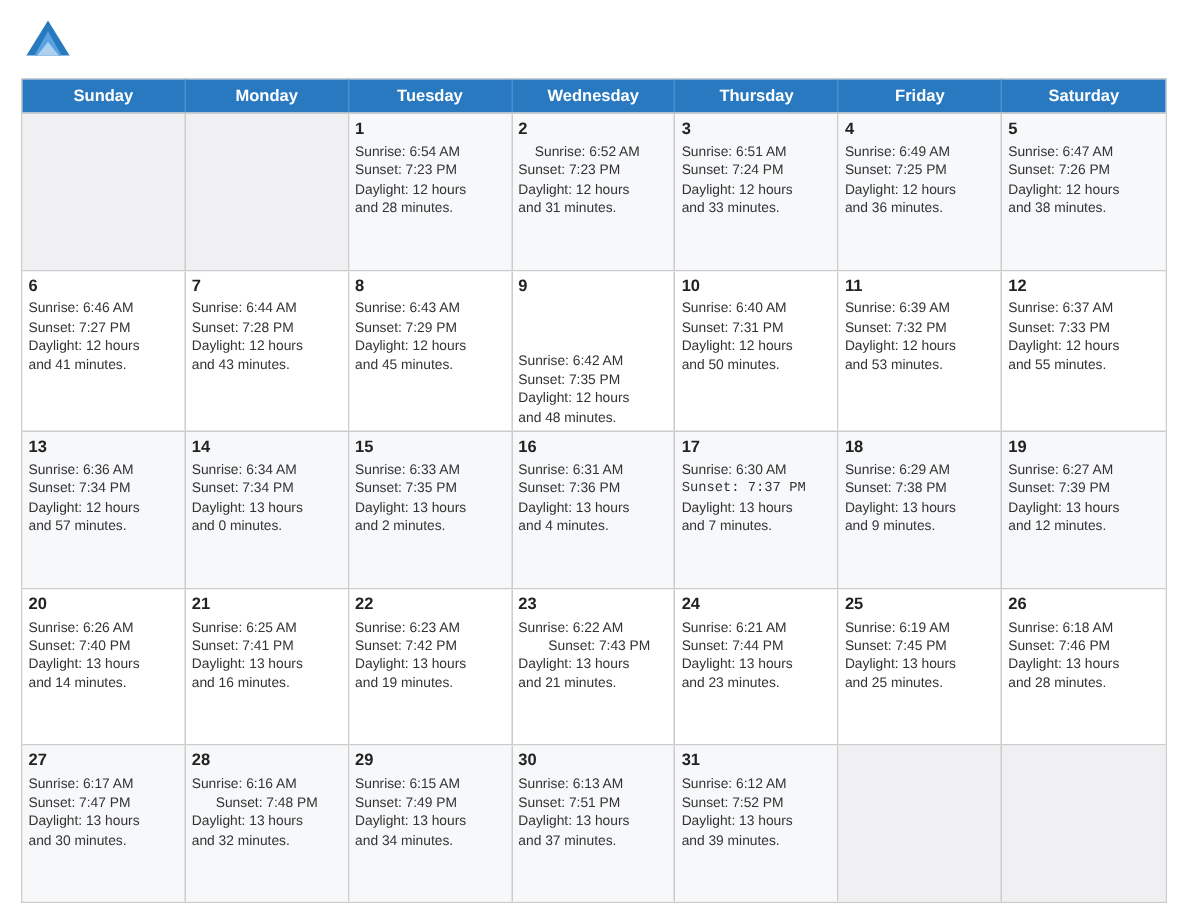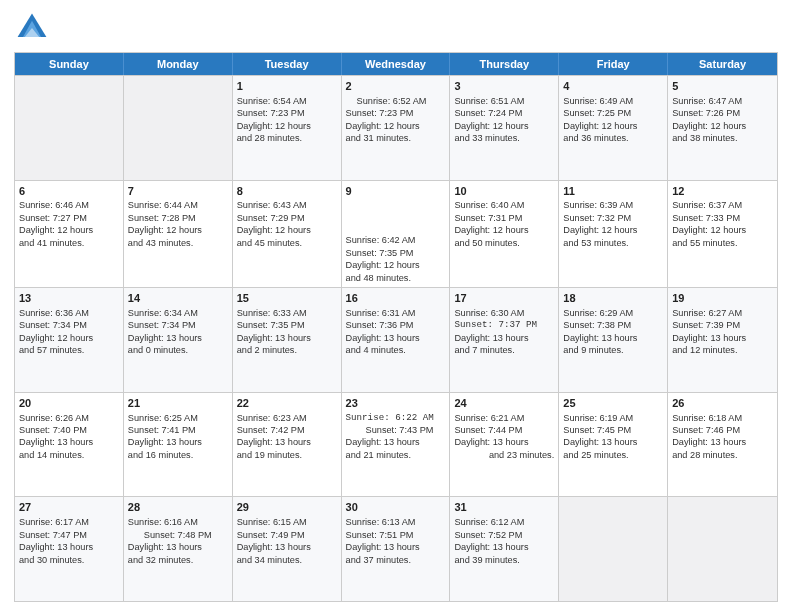--- a/index.html
+++ b/index.html
@@ -316,31 +316,31 @@
           </div>
           <div class="cal-cell">
             <span class="day-num">22</span>
             <span style="display: block;">Sunrise: 6:23 AM</span>
             <span style="display: block;">Sunset: 7:42 PM</span>
             <span style="display: block;">Daylight: 13 hours</span>
             <span style="display: block;">and 19 minutes.</span>
           </div>
           <div class="cal-cell">
             <span class="day-num">23</span>
-            <span style="display: block; font-family: Liberation Mono, monospace;">Sunrise: 6:22 AM</span>
+            <span style="display: block;">Sunrise: 6:22 AM</span>
             <span style="display: block; padding-left: 20px;">Sunset: 7:43 PM</span>
             <span style="display: block;">Daylight: 13 hours</span>
             <span style="display: block;">and 21 minutes.</span>
           </div>
           <div class="cal-cell">
             <span class="day-num">24</span>
             <span style="display: block;">Sunrise: 6:21 AM</span>
             <span style="display: block;">Sunset: 7:44 PM</span>
             <span style="display: block;">Daylight: 13 hours</span>
-            <span style="display: block; text-align: right;">and 23 minutes.</span>
+            <span style="display: block;">and 23 minutes.</span>
           </div>
           <div class="cal-cell">
             <span class="day-num">25</span>
             <span style="display: block;">Sunrise: 6:19 AM</span>
             <span style="display: block;">Sunset: 7:45 PM</span>
             <span style="display: block;">Daylight: 13 hours</span>
             <span style="display: block;">and 25 minutes.</span>
           </div>
           <div class="cal-cell">
             <span class="day-num">26</span>

